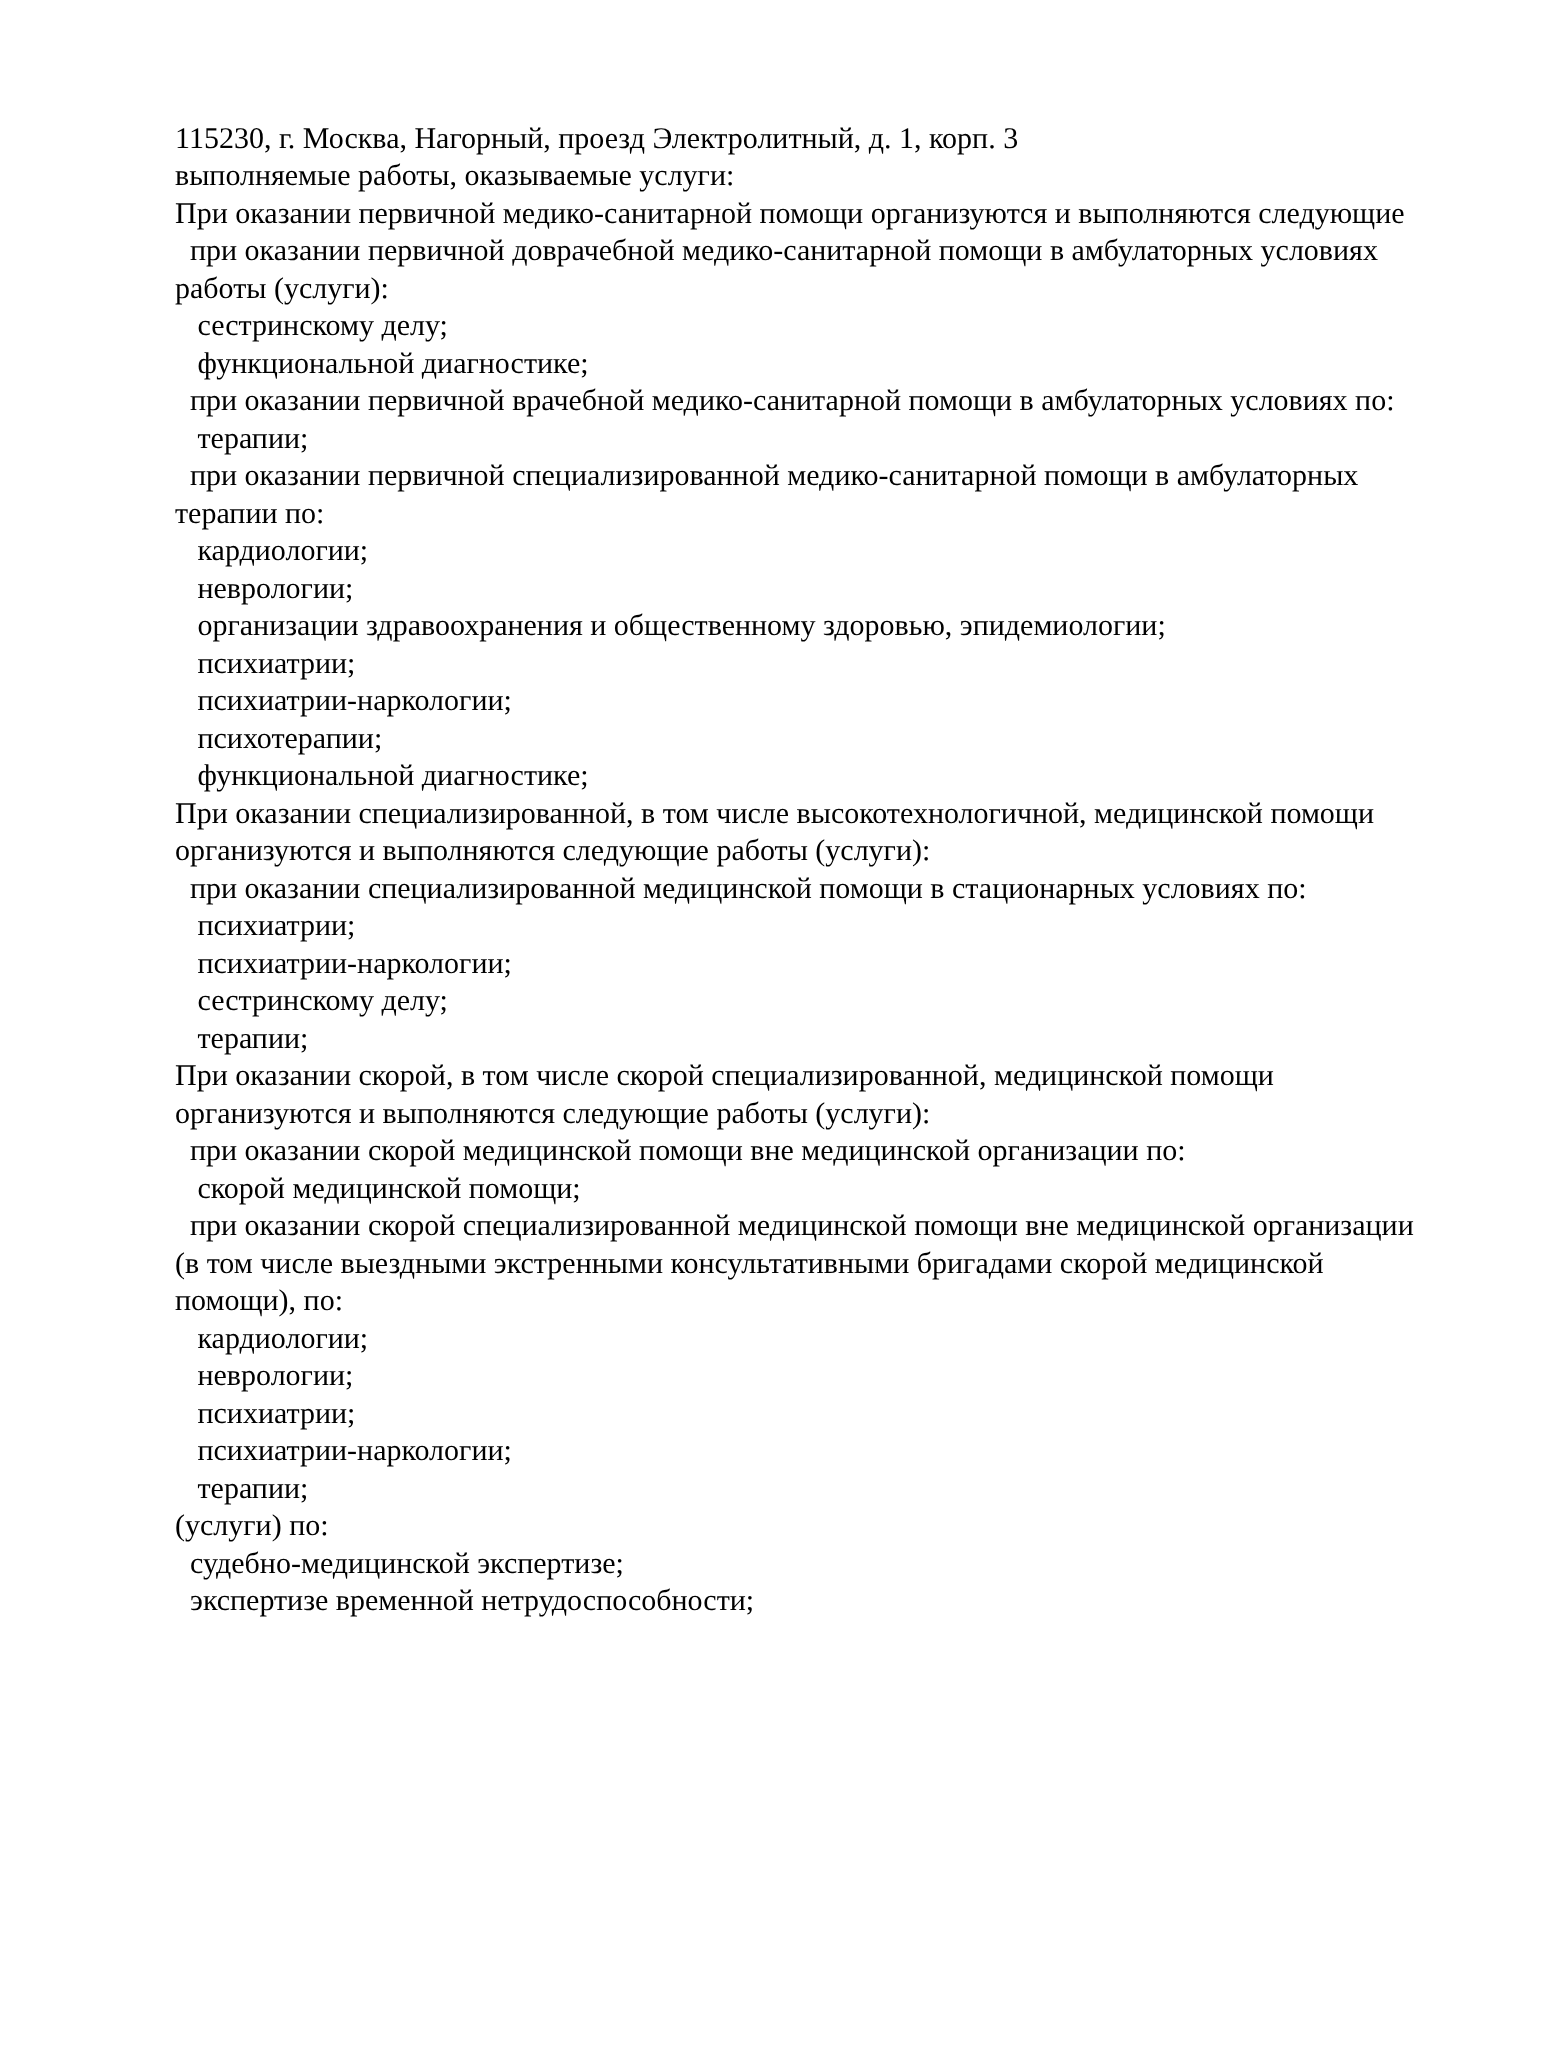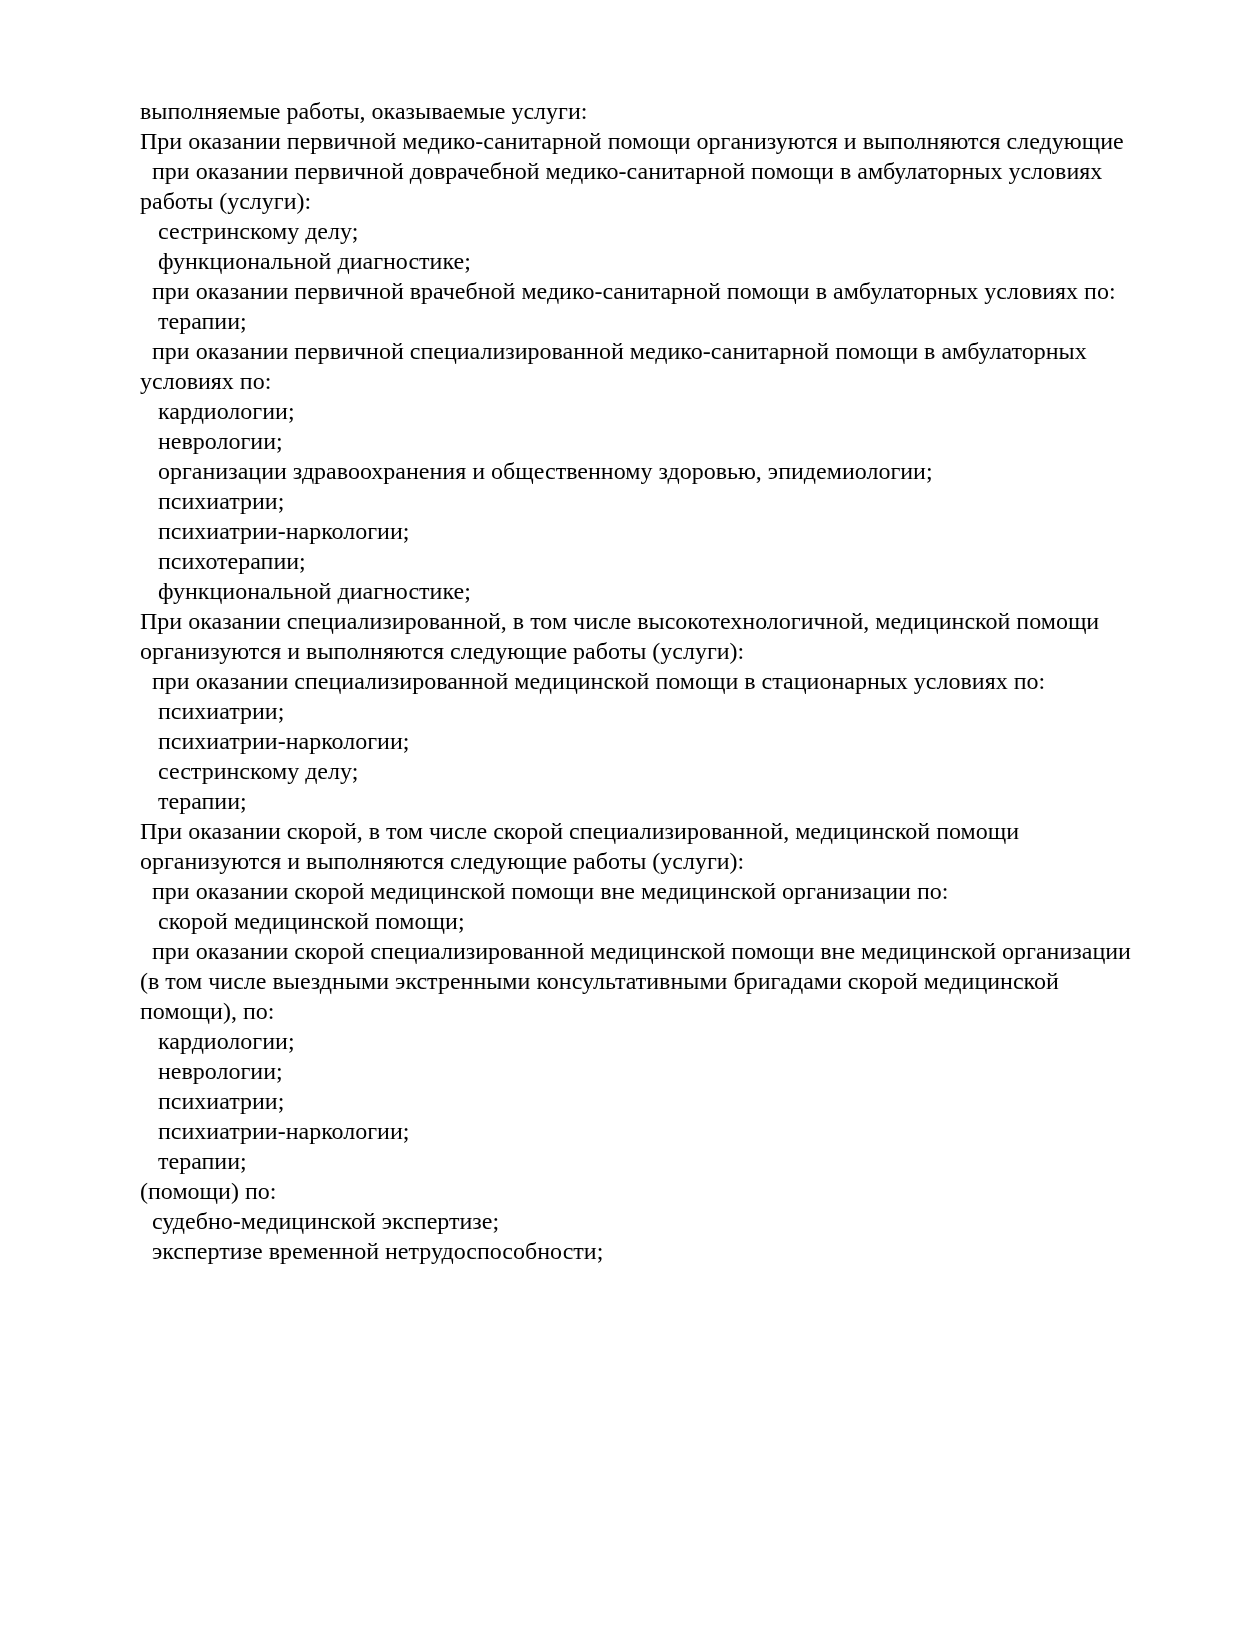--- a/index.html
+++ b/index.html
@@ -24,30 +24,31 @@
     font-size: 24px;
     line-height: 30px;
     white-space: pre;          
     color: #000000;
   }
 </style>
 </head>
 <body>
 
 <div class="page">
+  <div class="line">115230, г. Москва, Нагорный, проезд Электролитный, д. 1, корп. 3</div>
   <div class="line">выполняемые работы, оказываемые услуги:</div>
   <div class="line">При оказании первичной медико-санитарной помощи организуются и выполняются следующие</div>
   <div class="line">  при оказании первичной доврачебной медико-санитарной помощи в амбулаторных условиях</div>
   <div class="line">работы (услуги):</div>
   <div class="line">   сестринскому делу;</div>
   <div class="line">   функциональной диагностике;</div>
   <div class="line">  при оказании первичной врачебной медико-санитарной помощи в амбулаторных условиях по:</div>
   <div class="line">   терапии;</div>
   <div class="line">  при оказании первичной специализированной медико-санитарной помощи в амбулаторных</div>
-  <div class="line">условиях по:</div>
+  <div class="line">терапии по:</div>
   <div class="line">   кардиологии;</div>
   <div class="line">   неврологии;</div>
   <div class="line">   организации здравоохранения и общественному здоровью, эпидемиологии;</div>
   <div class="line">   психиатрии;</div>
   <div class="line">   психиатрии-наркологии;</div>
   <div class="line">   психотерапии;</div>
   <div class="line">   функциональной диагностике;</div>
   <div class="line">При оказании специализированной, в том числе высокотехнологичной, медицинской помощи</div>
   <div class="line">организуются и выполняются следующие работы (услуги):</div>
   <div class="line">  при оказании специализированной медицинской помощи в стационарных условиях по:</div>
@@ -60,16 +61,16 @@
   <div class="line">  при оказании скорой медицинской помощи вне медицинской организации по:</div>
   <div class="line">   скорой медицинской помощи;</div>
   <div class="line">  при оказании скорой специализированной медицинской помощи вне медицинской организации</div>
   <div class="line">(в том числе выездными экстренными консультативными бригадами скорой медицинской</div>
   <div class="line">помощи), по:</div>
   <div class="line">   кардиологии;</div>
   <div class="line">   неврологии;</div>
   <div class="line">   психиатрии;</div>
   <div class="line">   психиатрии-наркологии;</div>
   <div class="line">   терапии;</div>
-  <div class="line">(помощи) по:</div>
+  <div class="line">(услуги) по:</div>
   <div class="line">  судебно-медицинской экспертизе;</div>
   <div class="line">  экспертизе временной нетрудоспособности;</div>
 </div>
 
 </body></html>

